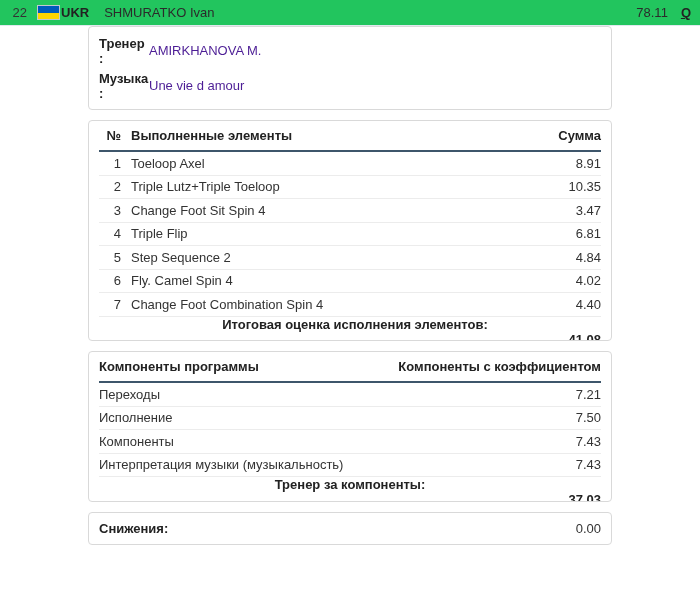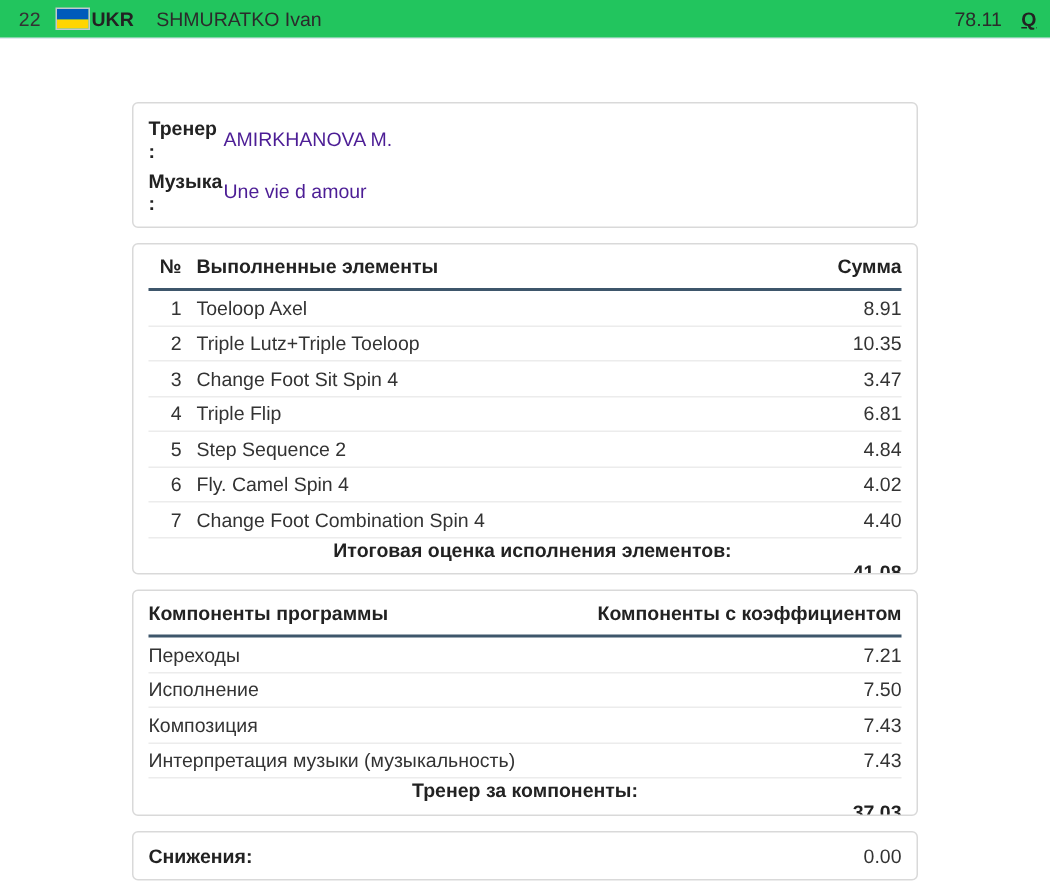--- a/index.html
+++ b/index.html
@@ -34,21 +34,21 @@
   .skater-name { margin-left: 15px; color: #2b2b2b; }
   .topbar-right { margin-left: auto; display: flex; align-items: center; }
   .total-score { color: #2b2b2b; }
   .qual {
     font-weight: bold;
     text-decoration: underline;
     margin-left: 13px;
     color: #222;
   }
   
-  .content { padding-top: 18px; margin-top: 24px; }
+  .content { padding-top: 0; }
   .card {
     width: 524px;
     margin: 0 auto 10px auto;
     background: #ffffff;
     border: 1px solid #d9d9d9;
     border-radius: 4px;
     overflow: hidden;
   }
   
   .info-card { padding: 6px 10px; }
@@ -185,21 +185,21 @@
     </div>
     <div class="tbl-row">
       <span class="comp-name">Переходы</span>
       <span class="col-sum">7.21</span>
     </div>
     <div class="tbl-row">
       <span class="comp-name">Исполнение</span>
       <span class="col-sum">7.50</span>
     </div>
     <div class="tbl-row">
-      <span class="comp-name">Композиция</span>
+      <span class="comp-name">Компоненты</span>
       <span class="col-sum">7.43</span>
     </div>
     <div class="tbl-row">
       <span class="comp-name">Интерпретация музыки (музыкальность)</span>
       <span class="col-sum">7.43</span>
     </div>
     <div class="tbl-row total">
       <span>Тренер за компоненты:</span>
       <span class="col-sum">37.03</span>
     </div>

